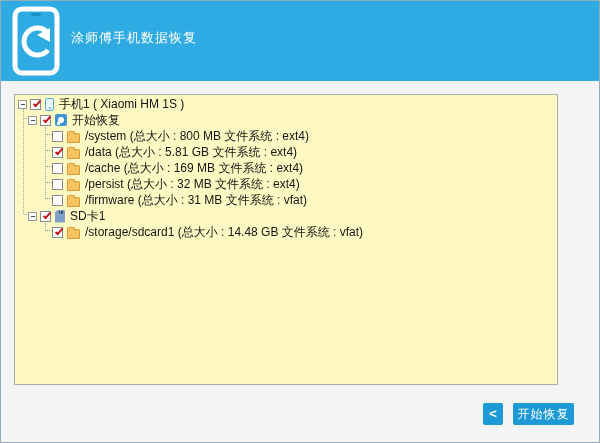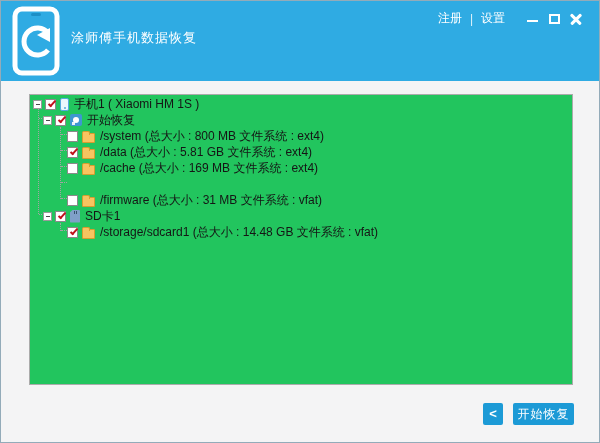--- a/index.html
+++ b/index.html
@@ -22,22 +22,22 @@
   .max-glyph { width:11px; height:10px; border:2px solid #ffffff; }
   .close-glyph { position:relative; width:12px; height:12px; }
   .close-glyph::before, .close-glyph::after {
     content:""; position:absolute; left:-1px; top:5px; width:14px; height:2.5px; background:#ffffff; border-radius:1px;
   }
   .close-glyph::before { transform:rotate(45deg); }
   .close-glyph::after  { transform:rotate(-45deg); }
 
   
   .panel {
-    position:absolute; left:28px; top:93px; width:544px; height:291px;
-    background:#22c55e; border:1px solid #ababab;
+    position:absolute; left:13px; top:93px; width:544px; height:291px;
+    background:#fef9c3; border:1px solid #ababab;
   }
   .tree { position:absolute; inset:0; font-size:12px; color:#151515; }
 
   .row { position:absolute; height:16px; display:flex; align-items:center; white-space:nowrap; }
   .lvl0 { left:3px; }
   .lvl1 { left:13px; }
   .lvl2 { left:37px; }
   .r0{top:1px}.r1{top:17px}.r2{top:33px}.r3{top:49px}.r4{top:65px}
   .r5{top:81px}.r6{top:97px}.r7{top:113px}.r8{top:129px}
 
@@ -104,36 +104,20 @@
 
   <div class="header">
     <svg class="logo" viewBox="0 0 48 70" width="48" height="70">
       <rect x="3" y="3" width="42" height="64" rx="7" fill="none" stroke="#ffffff" stroke-width="5"></rect>
       <rect x="19" y="7" width="10" height="3" rx="1.5" fill="#1d8fc6"></rect>
       <path d="M 36 44 A 13.5 13.5 0 1 1 36 27" fill="none" stroke="#ffffff" stroke-width="5"></path>
       <polygon points="38,22 38,36 25,29" fill="#ffffff"></polygon>
     </svg>
     <div class="app-title">涂师傅手机数据恢复</div>
 
-    <div class="titlebar">
-      <span class="tb-link">注册</span>
-      <span class="tb-divider">|</span>
-      <span class="tb-link">设置</span>
-      <div class="winbtns">
-        <div class="winbtn">
-            <div class="min-glyph"></div>
-          </div>
-        <div class="winbtn">
-            <div class="max-glyph"></div>
-          </div>
-        <div class="winbtn">
-            <div class="close-glyph"></div>
-          </div>
-      </div>
-    </div>
   </div>
 
   <div class="panel">
     <div class="tree">
 
       <div class="conn-v vA"></div>
       <div class="conn-v vB"></div>
       <div class="conn-v vC"></div>
       <div class="conn-h h-neizhi"></div>
       <div class="conn-h h-sdka"></div>
@@ -179,20 +163,25 @@
         <span class="ticon folder-ic"></span>
         <span class="lbl">/data (总大小 : 5.81 GB 文件系统 : ext4)</span>
       </div>
 
       <div class="row lvl2 r4">
         <span class="cb"></span>
         <span class="ticon folder-ic"></span>
         <span class="lbl">/cache (总大小 : 169 MB 文件系统 : ext4)</span>
       </div>
 
+      <div class="row lvl2 r5">
+        <span class="cb"></span>
+        <span class="ticon folder-ic"></span>
+        <span class="lbl">/persist (总大小 : 32 MB 文件系统 : ext4)</span>
+      </div>
 
       <div class="row lvl2 r6">
         <span class="cb"></span>
         <span class="ticon folder-ic"></span>
         <span class="lbl">/firmware (总大小 : 31 MB 文件系统 : vfat)</span>
       </div>
 
       <div class="row lvl1 r7">
         <span class="expander">
             <span class="minus"></span>

